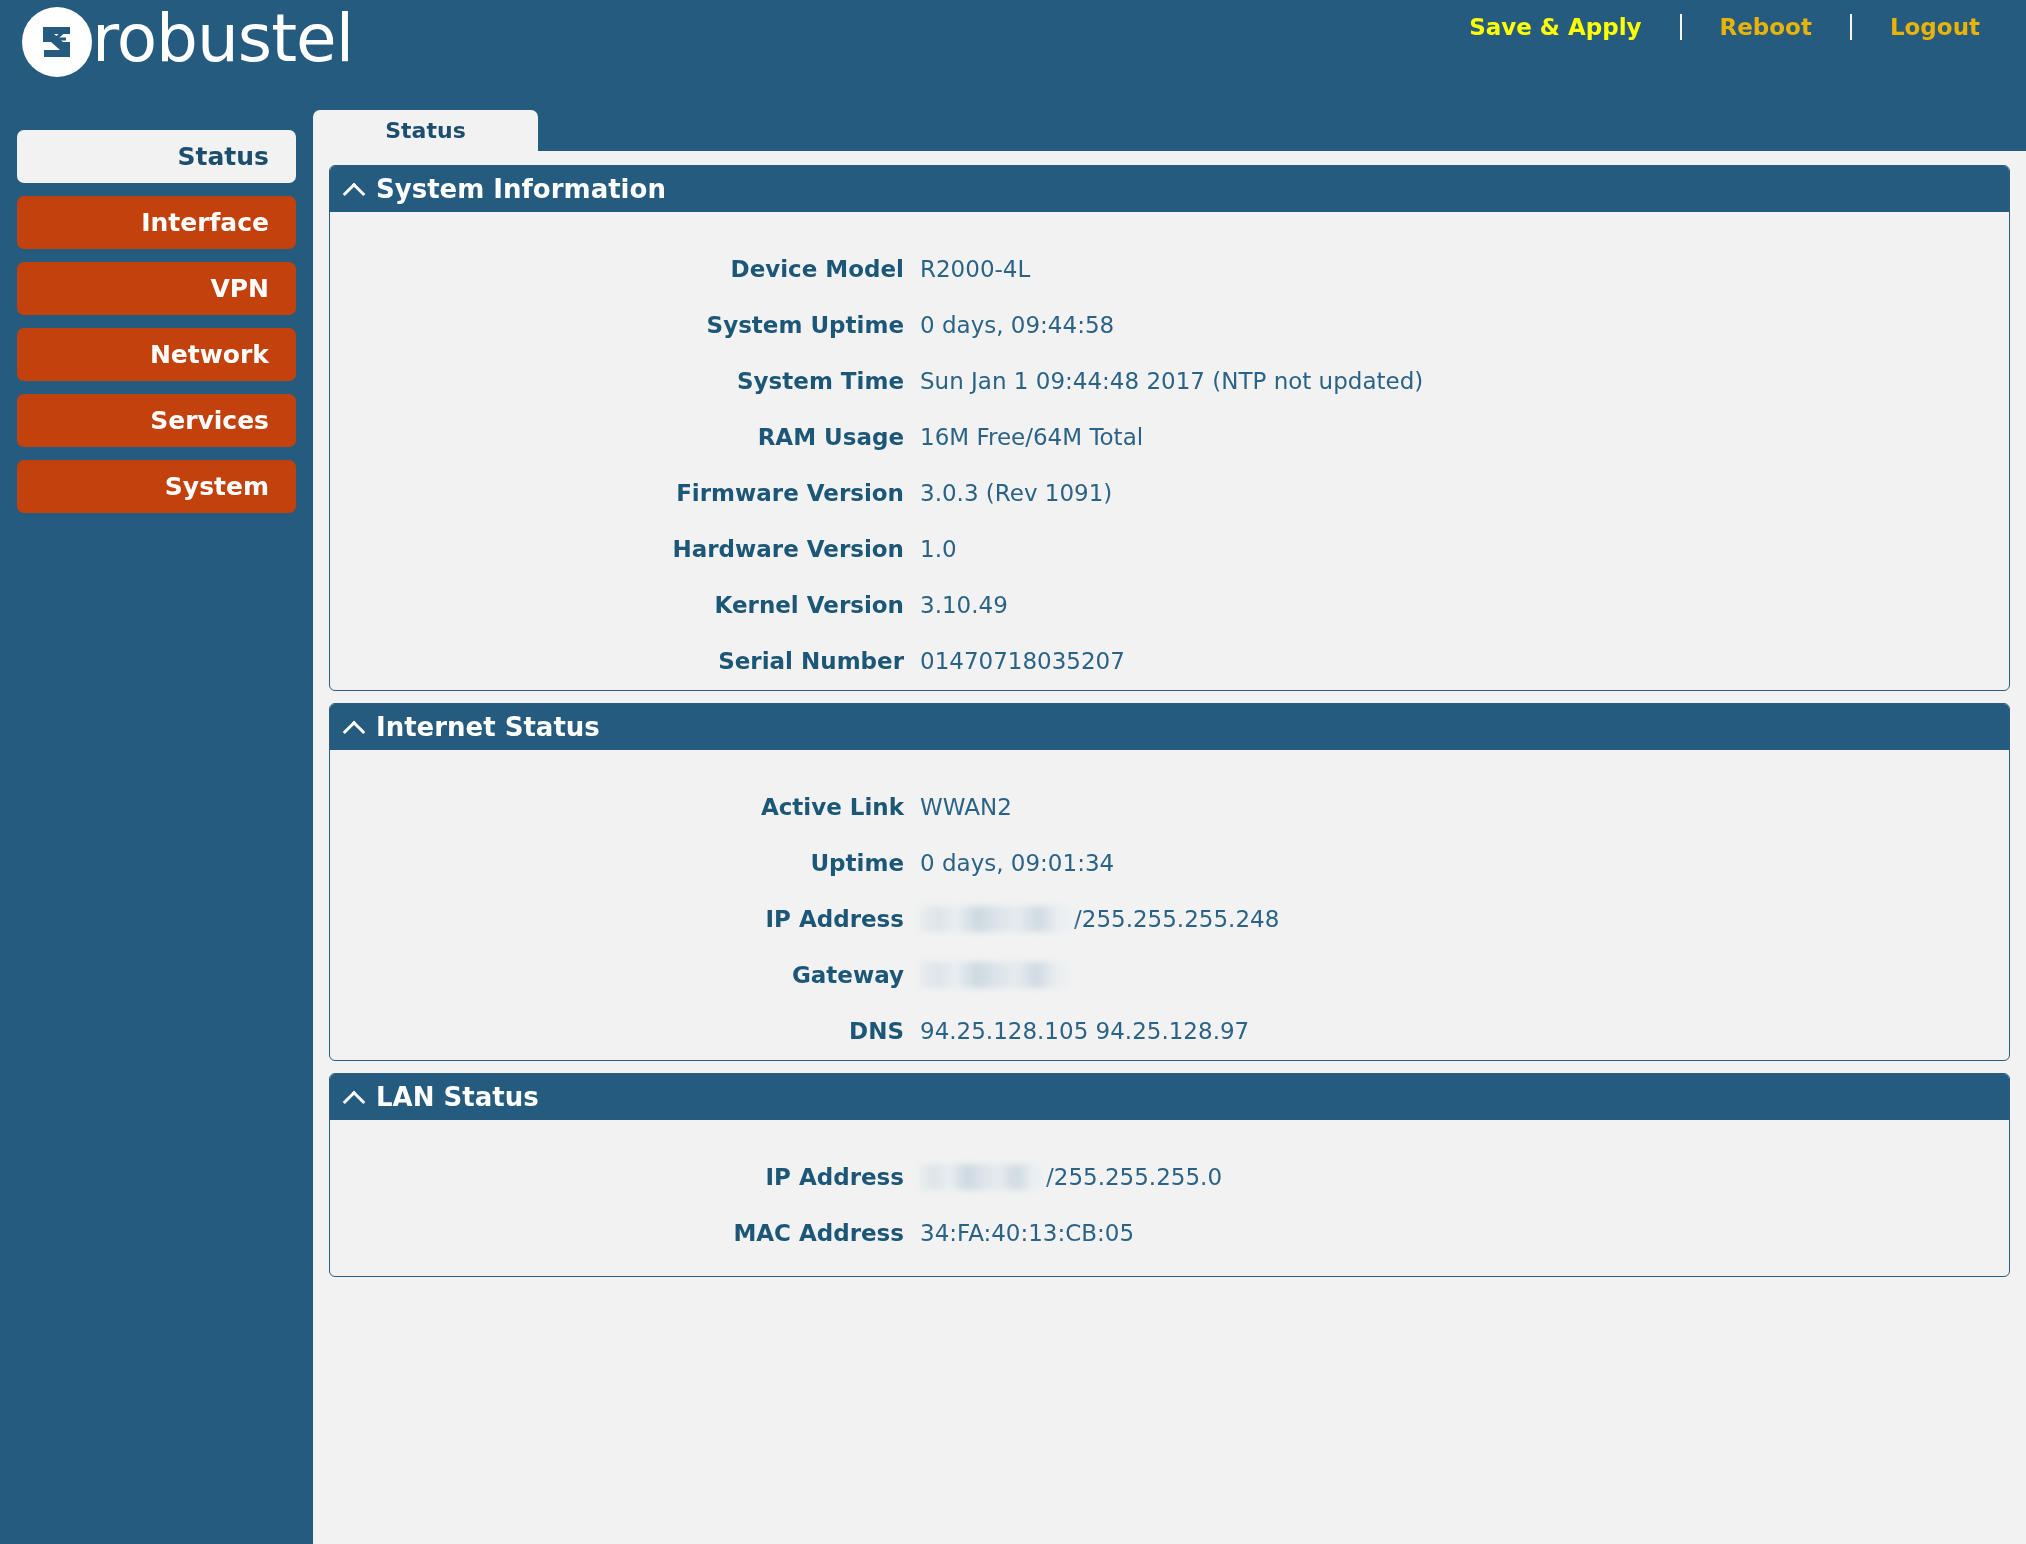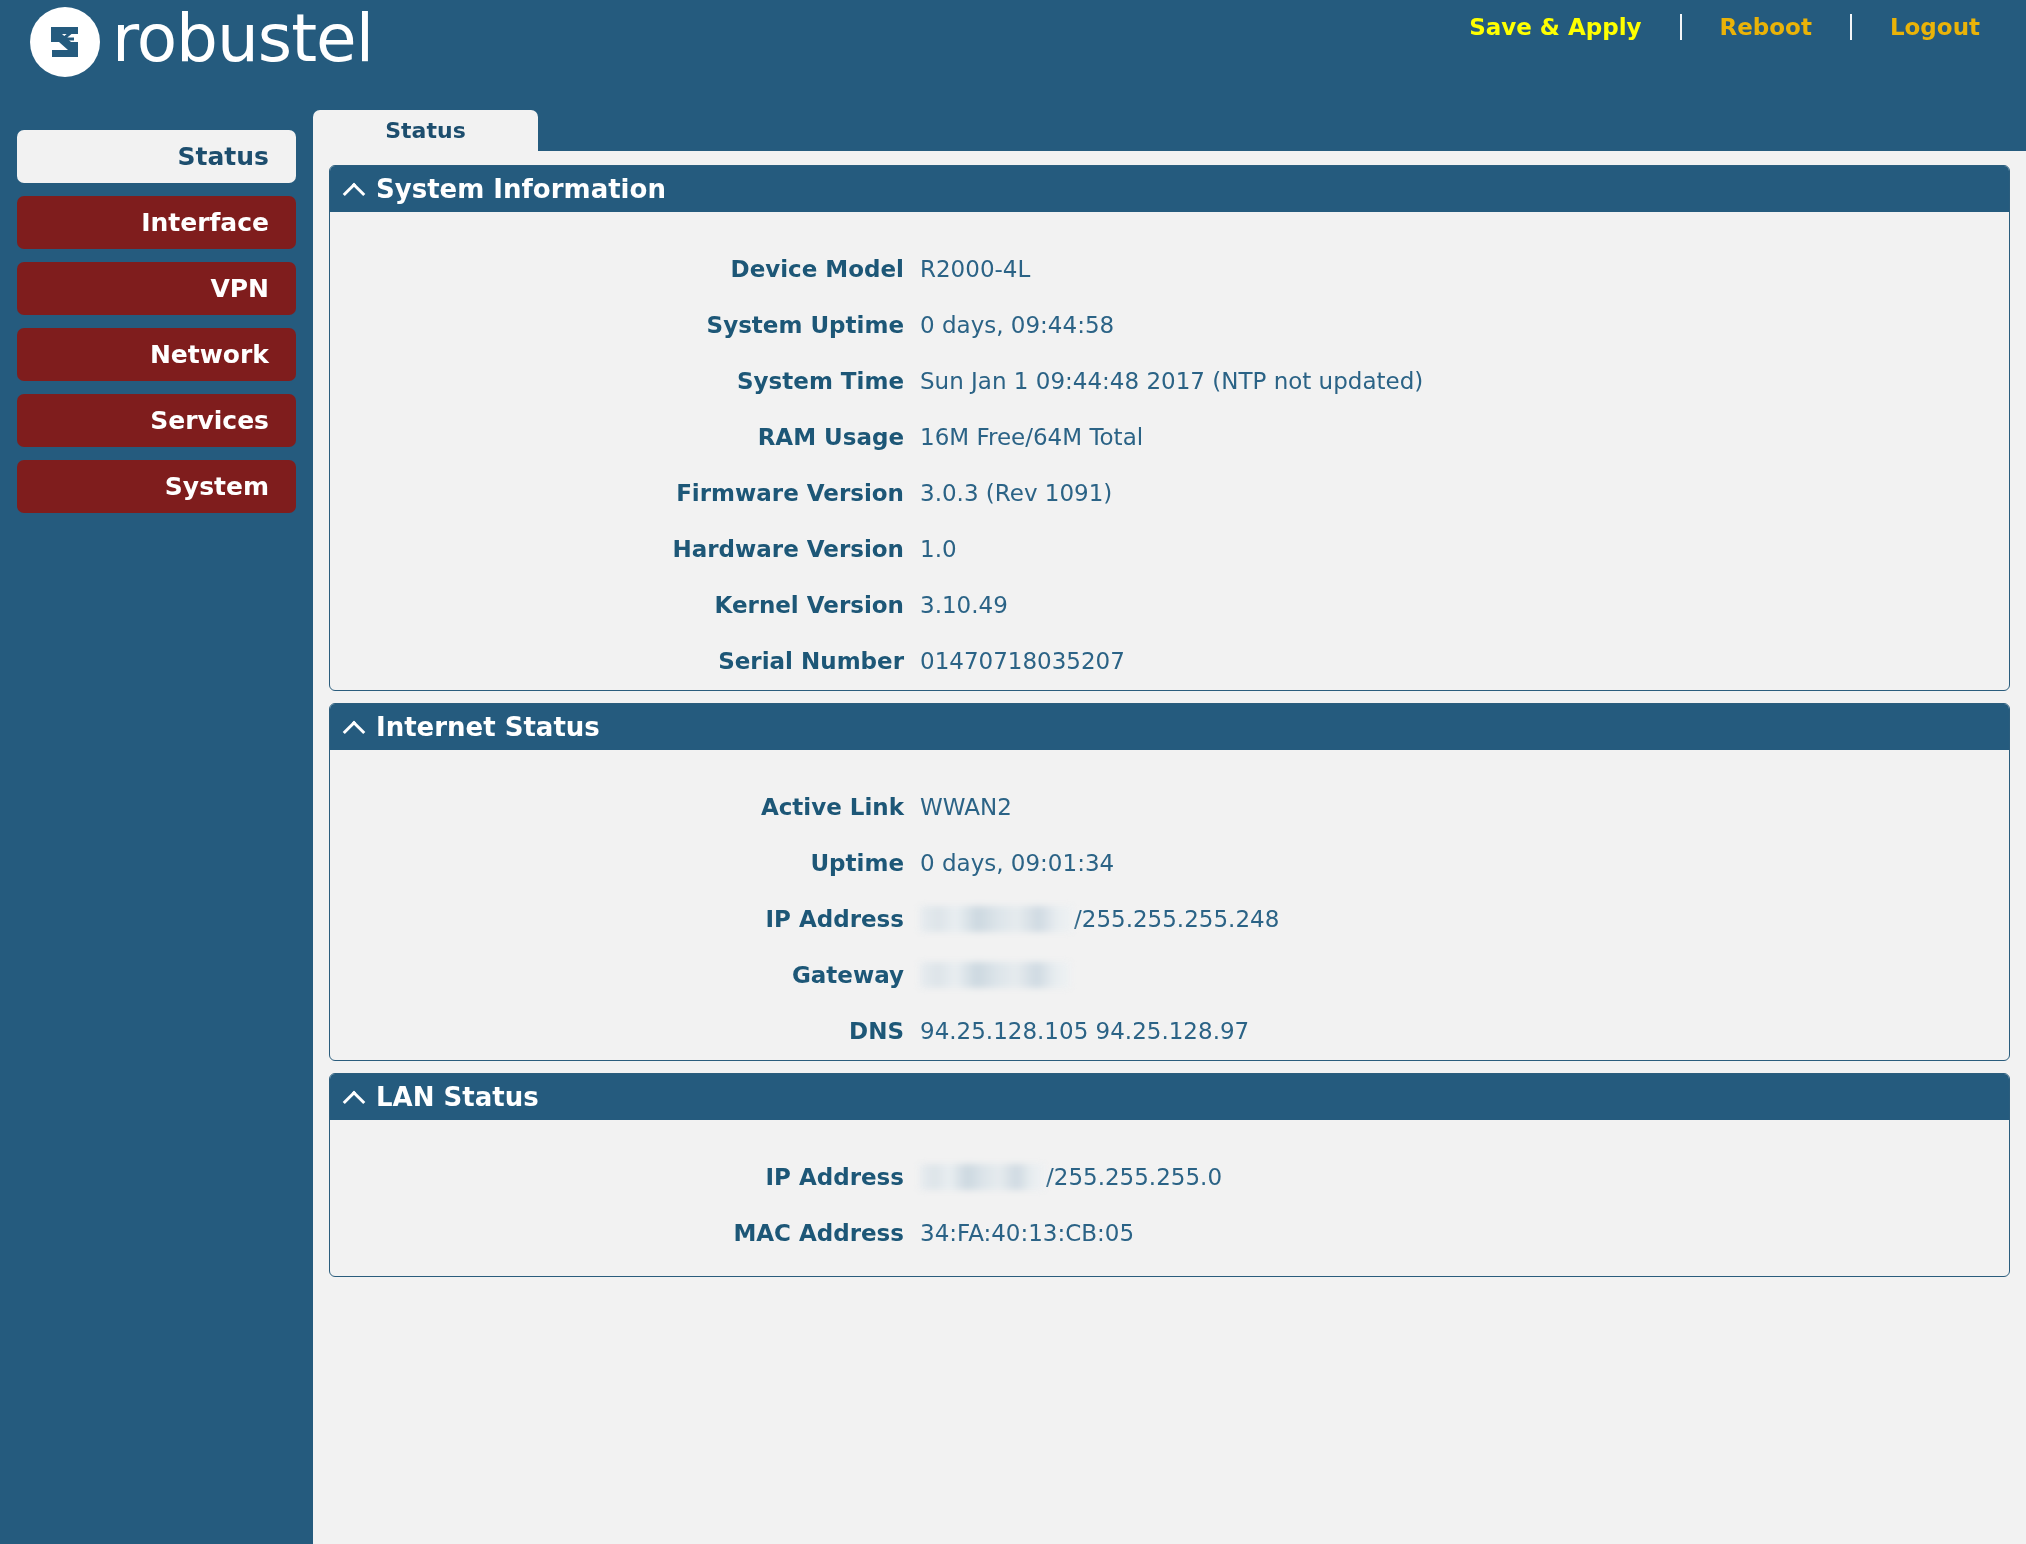--- a/index.html
+++ b/index.html
@@ -19,25 +19,25 @@
 
   
   .header {
     position: relative;
     height: 110px;
     background: #255b7e;
   }
 
   .logo-wrap {
     position: absolute;
-    left: 30px;
+    left: 22px;
     top: 6px;
     display: flex;
     align-items: center;
-    gap: 12px;
+    gap: 0;
     text-align: right;
   }
 
   .logo-mark {
     width: 70px;
     height: 70px;
     border-radius: 50%;
     background: #ffffff;
     display: flex;
     align-items: center;
@@ -119,21 +119,21 @@
     width: 313px;
     height: 1434px;
     background: #255b7e;
     padding-top: 20px;
   }
   .nav-item {
     display: block;
     height: 53px;
     margin: 0 17px 13px 17px;
     border-radius: 7px;
-    background: #7f1d1d;
+    background: #c2410c;
     color: #ffffff;
     font-size: 25px;
     font-weight: bold;
     line-height: 53px;
     text-align: right;
     padding-right: 27px;
     cursor: pointer;
     white-space: nowrap;
     overflow: hidden;
   }

